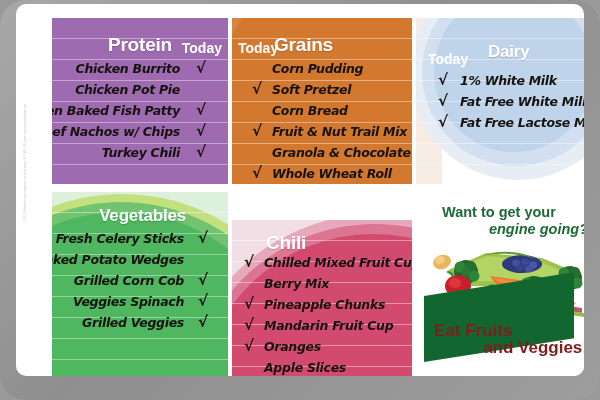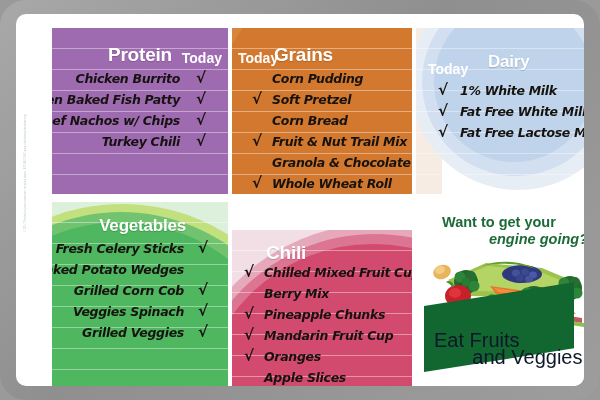--- a/index.html
+++ b/index.html
@@ -21,21 +21,21 @@
   
   #frame {
     position: absolute;
     left: 0; top: 0; width: 600px; height: 400px;
     border-radius: 26px;
     background: linear-gradient(135deg,#a8a8a8 0%, #8f8f8f 45%, #9d9d9d 100%);
   }
 
   #sheet {
     position: absolute;
-    left: 16px; top: 14px;
+    left: 16px; top: 4px;
     width: 568px; height: 372px;
     background: #ffffff;
     border-radius: 10px;
     overflow: hidden;
   }
 
   
   .panel {
     position: absolute;
     overflow: hidden;
@@ -167,21 +167,21 @@
   #promo-head .l1 { display:block; text-align:left; padding-left:14px;}
   #promo-head .l2 { display:block; text-align:right; padding-right:6px;font-style:italic;}
   #promo-banner {
     position:absolute; left:8px; bottom:14px; width:150px; height:66px;
     background:#12662f;
     transform: skewY(-9deg);
     transform-origin: left bottom;
   }
   #promo-banner-text {
     position:absolute; left:18px; bottom:20px; width:160px;
-    color:#0f172a; font-weight:normal; font-size:20px; line-height:17px;
+    color:#7f1d1d; font-weight:bold; font-size:17px; line-height:17px;
     z-index:4;
   }
   #promo-banner-text .l1 { display:block; }
   #promo-banner-text .l2 { display:block; text-align:right; padding-right:6px; }
   #veg-car { position:absolute; left:14px; top:48px; width:166px; height:82px; }
 
   
   #microtext {
     position:absolute;
     left: 8px; top: 218px;
@@ -216,20 +216,23 @@
           <div class="rule" style="top: 104px;"></div>
           <div class="rule" style="top: 125px;"></div>
           <div class="rule" style="top: 146px;"></div>
         </div>
       <div class="ptitle">Protein</div>
       <div class="today">Today</div>
       <div class="items" id="items-protein">
           <div class="row">
             <span class="iname">Chicken Burrito</span>
             <span class="chk">√</span>
+          </div>
+          <div class="row">
+            <span class="iname">Chicken Pot Pie</span>
           </div>
           <div class="row">
             <span class="iname">Oven Baked Fish Patty</span>
             <span class="chk">√</span>
           </div>
           <div class="row">
             <span class="iname">Beef Nachos w/ Chips</span>
             <span class="chk">√</span>
           </div>
           <div class="row">

